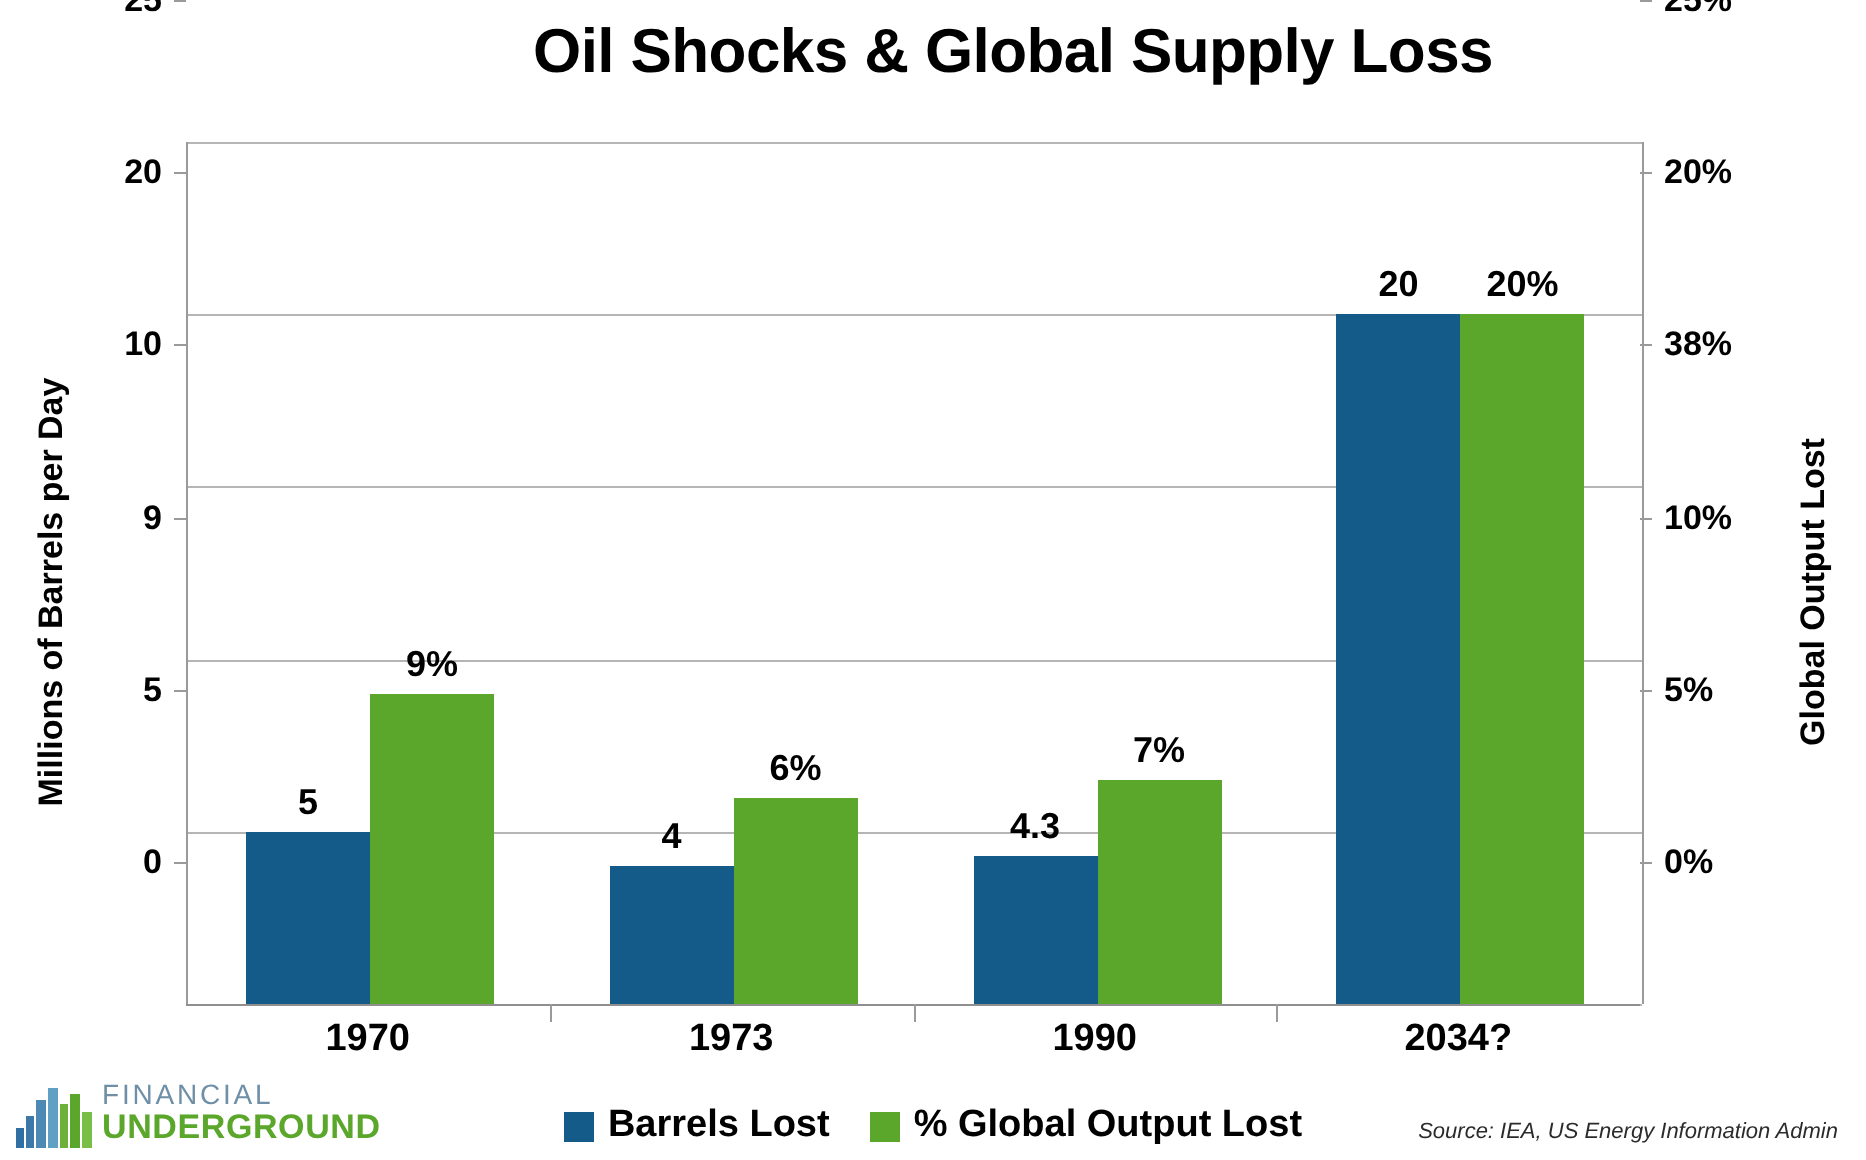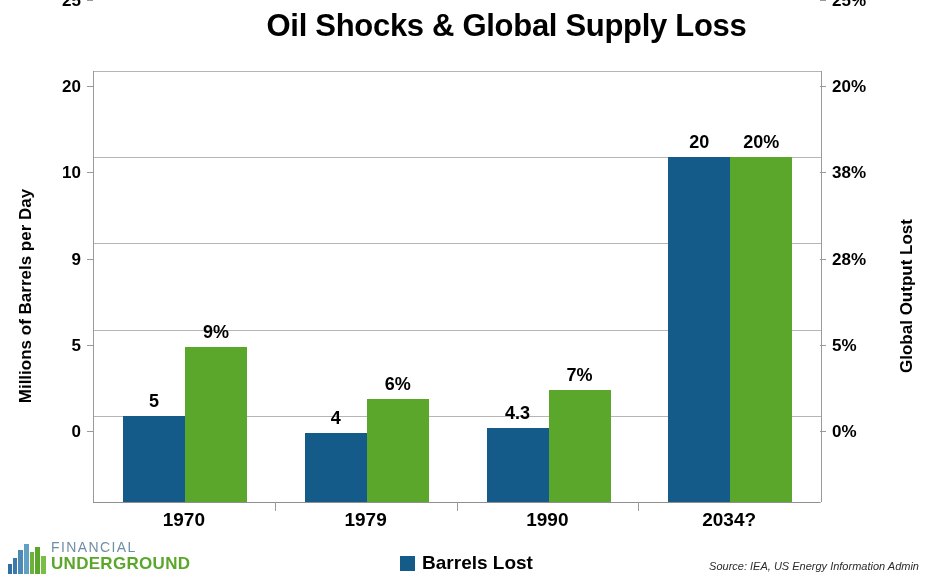--- a/index.html
+++ b/index.html
@@ -262,21 +262,21 @@
     <div class="tick-mark" style="top: 86.2px;"></div>
     <div class="tick-label" style="top: 0px;">25</div>
     <div class="tick-mark" style="top: 0px;"></div>
   </div>
 
 <div class="y-right-ticks">
     <div class="tick-label" style="top: 431px;">0%</div>
     <div class="tick-mark" style="top: 431px;"></div>
     <div class="tick-label" style="top: 344.8px;">5%</div>
     <div class="tick-mark" style="top: 344.8px;"></div>
-    <div class="tick-label" style="top: 258.6px;">28%</div>
+    <div class="tick-label" style="top: 258.6px;">10%</div>
     <div class="tick-mark" style="top: 258.6px;"></div>
     <div class="tick-label" style="top: 172.4px;">38%</div>
     <div class="tick-mark" style="top: 172.4px;"></div>
     <div class="tick-label" style="top: 86.2px;">20%</div>
     <div class="tick-mark" style="top: 86.2px;"></div>
     <div class="tick-label" style="top: 0px;">25%</div>
     <div class="tick-mark" style="top: 0px;"></div>
   </div>
 
 <div id="y-axis-left-title">Millions of Barrels per Day</div>
@@ -303,32 +303,36 @@
     </div>
     <div class="cat-group" style="left: 638.25px; top: 71px; width: 181.75px;">
       <div class="bar blue" style="height: 344.8px;"></div>
       <div class="bar-label blue" style="bottom: 348.8px;">20</div>
       <div class="bar green" style="height: 344.8px;"></div>
       <div class="bar-label green" style="bottom: 348.8px;">20%</div>
     </div>
   </div>
 <div id="cats-layer">
     <div class="cat-label" style="left: 93px; width: 181.75px;">1970</div>
-    <div class="cat-label" style="left: 274.75px; width: 181.75px;">1979</div>
+    <div class="cat-label" style="left: 274.75px; width: 181.75px;">1973</div>
     <div class="cat-sep" style="left: 274.75px;"></div>
     <div class="cat-label" style="left: 456.5px; width: 181.75px;">1990</div>
     <div class="cat-sep" style="left: 456.5px;"></div>
     <div class="cat-label" style="left: 638.25px; width: 181.75px;">2034?</div>
     <div class="cat-sep" style="left: 638.25px;"></div>
   </div>
 
 <div id="legend">
     <div class="legend-item">
       <span class="legend-swatch blue"></span>
       <span class="legend-text">Barrels Lost</span>
+    </div>
+    <div class="legend-item">
+      <span class="legend-swatch green"></span>
+      <span class="legend-text">% Global Output Lost</span>
     </div>
   </div>
 
 <div id="source-note">Source: IEA, US Energy Information Admin</div>
 
 <div id="logo">
   <span>
     <svg id="logo-mark" width="38" height="32" viewBox="0 0 38 32" aria-hidden="true">
       <rect x="0" y="22" width="4" height="10" fill="#2F6FA3"></rect>
       <rect x="5" y="16" width="4" height="16" fill="#3C78A8"></rect>

